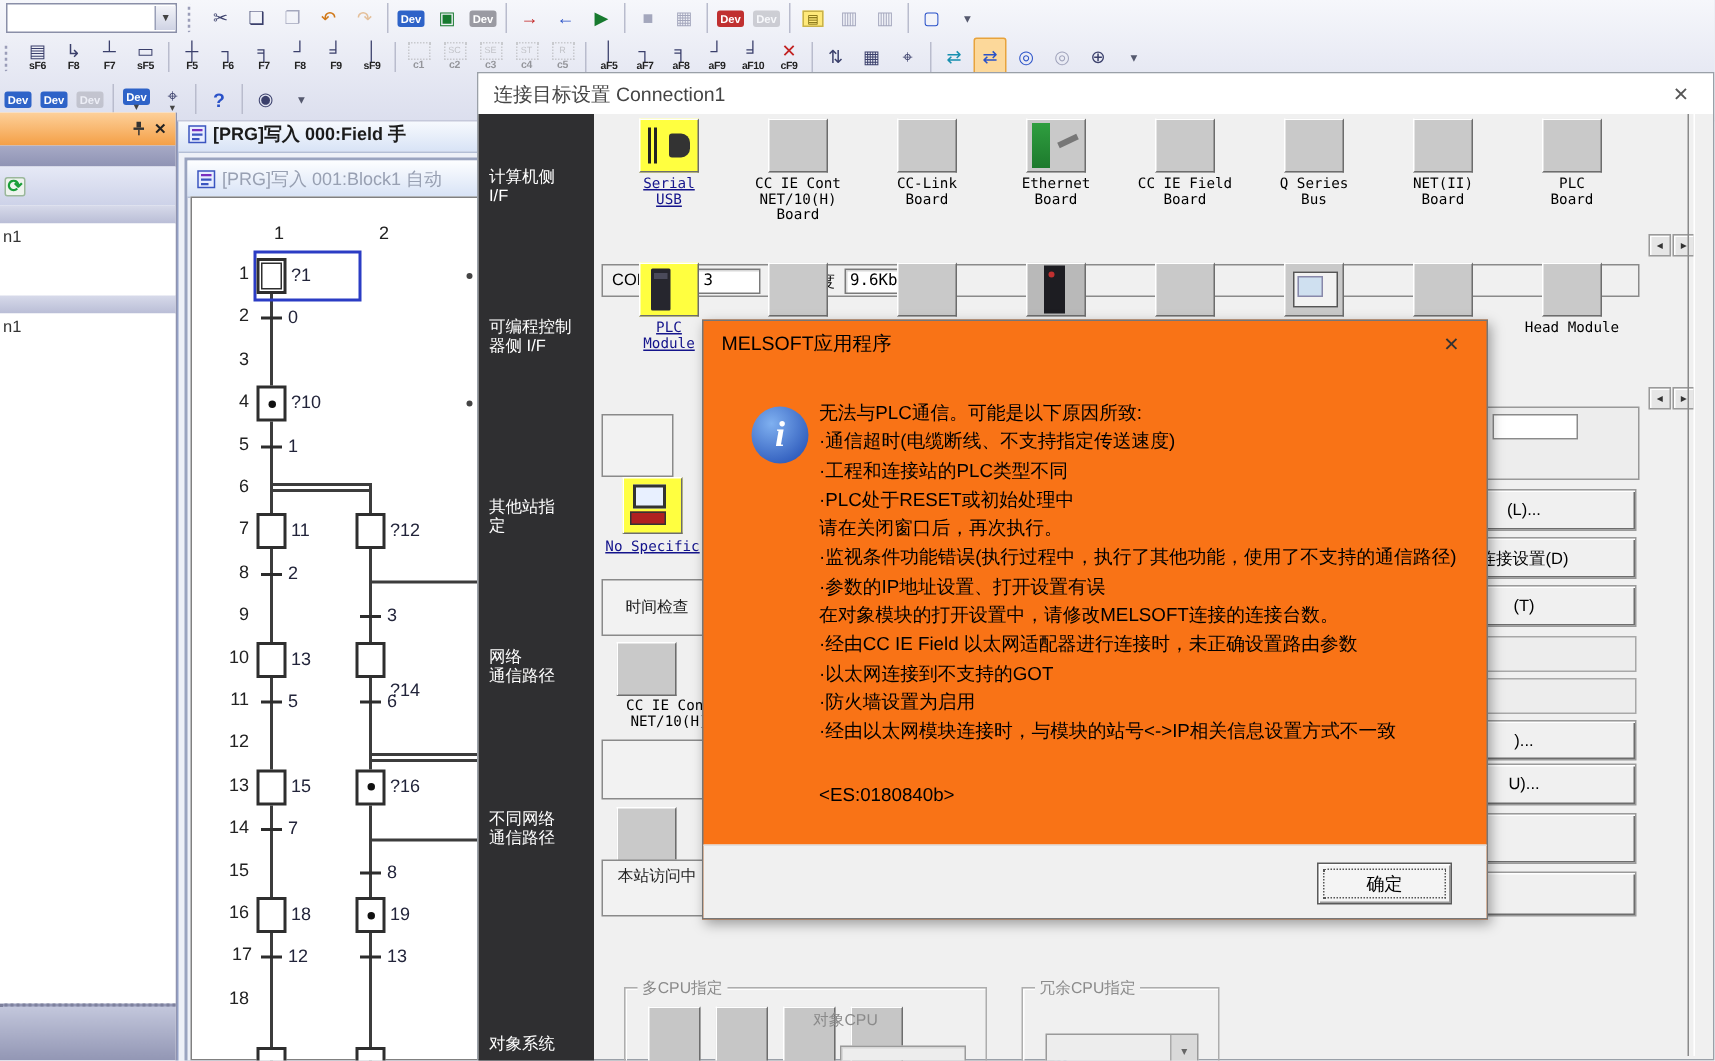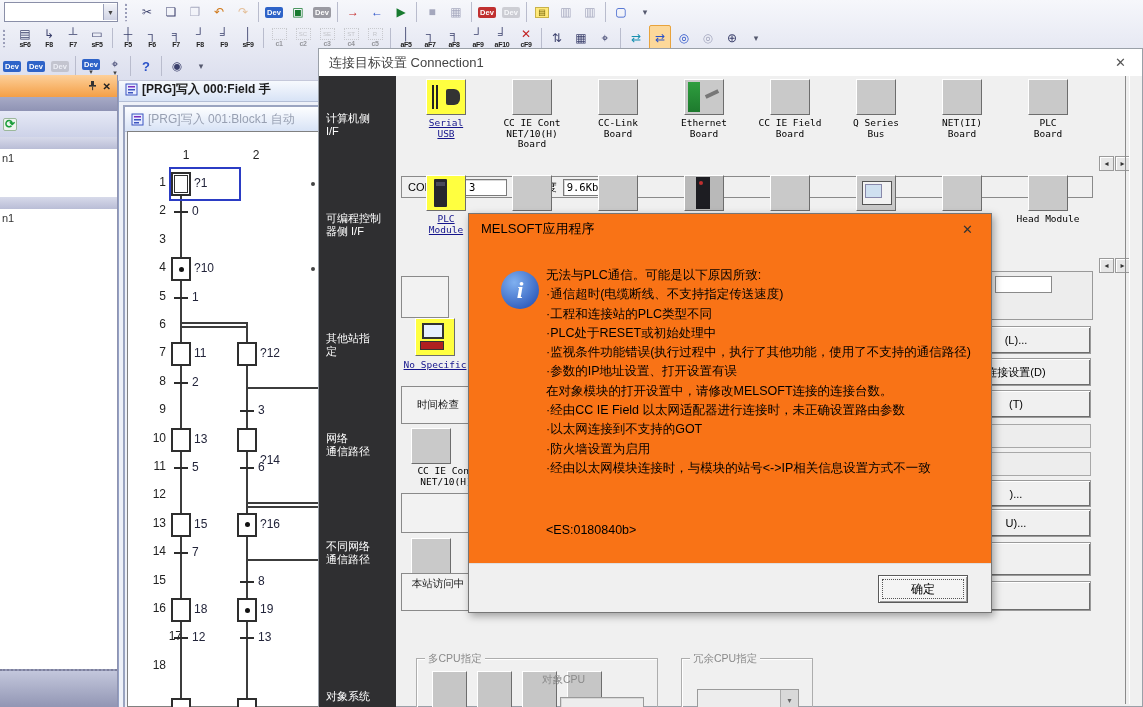--- a/index.html
+++ b/index.html
@@ -628,21 +628,21 @@
       <div class="sf rownum" style="left: 140px; top: 345.4px; width: 26px; height: 14px;">7</div>
       <div class="sf rownum" style="left: 140px; top: 373.8px; width: 26px; height: 14px;">8</div>
       <div class="sf rownum" style="left: 140px; top: 402.2px; width: 26px; height: 14px;">9</div>
       <div class="sf rownum" style="left: 140px; top: 430.6px; width: 26px; height: 14px;">10</div>
       <div class="sf rownum" style="left: 140px; top: 459px; width: 26px; height: 14px;">11</div>
       <div class="sf rownum" style="left: 140px; top: 487.4px; width: 26px; height: 14px;">12</div>
       <div class="sf rownum" style="left: 140px; top: 515.8px; width: 26px; height: 14px;">13</div>
       <div class="sf rownum" style="left: 140px; top: 544.2px; width: 26px; height: 14px;">14</div>
       <div class="sf rownum" style="left: 140px; top: 572.6px; width: 26px; height: 14px;">15</div>
       <div class="sf rownum" style="left: 140px; top: 601px; width: 26px; height: 14px;">16</div>
-      <div class="sf rownum" style="left: 156px; top: 629.4px; width: 26px; height: 14px;">17</div>
+      <div class="sf rownum" style="left: 142px; top: 629.4px; width: 26px; height: 14px;">17</div>
       <div class="sf rownum" style="left: 140px; top: 657.8px; width: 26px; height: 14px;">18</div>
       <div class="sf colhead" style="left: 176px; top: 148px; width: 20px; height: 16px;">1</div>
       <div class="sf colhead" style="left: 246px; top: 148px; width: 20px; height: 16px;">2</div>
       <div class="sf vl" style="left: 180px; top: 196px; width: 2px; height: 511px;"></div>
       <div class="sf vl" style="left: 246px; top: 322px; width: 2px; height: 385px;"></div>
       <div class="sf selrect" style="left: 169px; top: 167px; width: 72px; height: 34px;"></div>
       <div class="sf step init" style="left: 171px; top: 172px; width: 20px; height: 24px;"></div>
       <div class="sf slabel" style="left: 194px; top: 176px; width: 36px; height: 15px;">?1</div>
       <div class="sf dotm" style="left: 311px; top: 182px; width: 4px; height: 4px;"></div>
       <div class="sf tick" style="left: 174px; top: 211.4px; width: 14px; height: 2px;"></div>
@@ -945,20 +945,21 @@
     <div class="err-lines">
 
         <div class="eline">无法与PLC通信。可能是以下原因所致:</div>
 
         <div class="eline">·通信超时(电缆断线、不支持指定传送速度)</div>
 
         <div class="eline">·工程和连接站的PLC类型不同</div>
 
         <div class="eline">·PLC处于RESET或初始处理中</div>
 
+        <div class="eline">请在关闭窗口后，再次执行。</div>
 
         <div class="eline">·监视条件功能错误(执行过程中，执行了其他功能，使用了不支持的通信路径)</div>
 
         <div class="eline">·参数的IP地址设置、打开设置有误</div>
 
         <div class="eline">在对象模块的打开设置中，请修改MELSOFT连接的连接台数。</div>
 
         <div class="eline">·经由CC IE Field 以太网适配器进行连接时，未正确设置路由参数</div>
 
         <div class="eline">·以太网连接到不支持的GOT</div>

